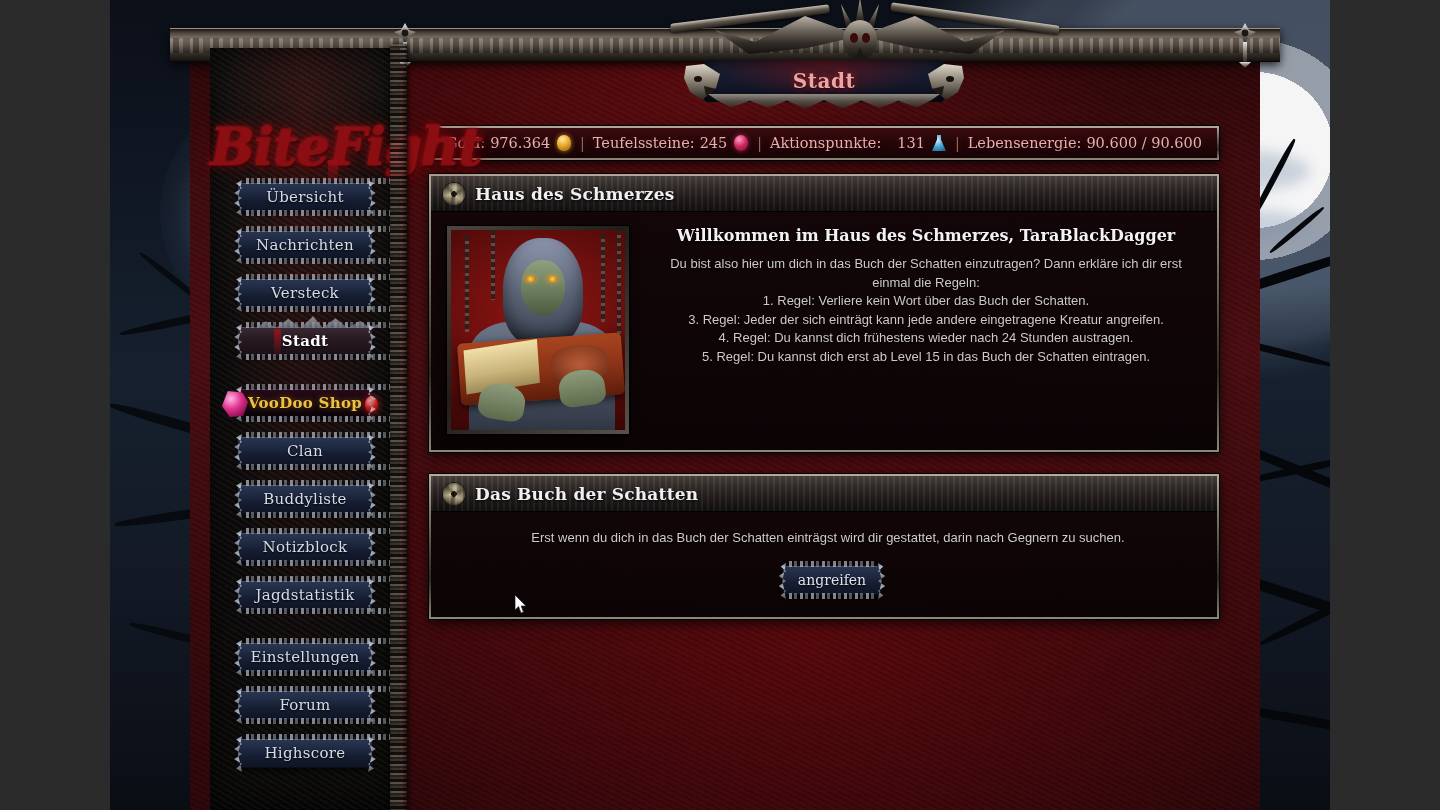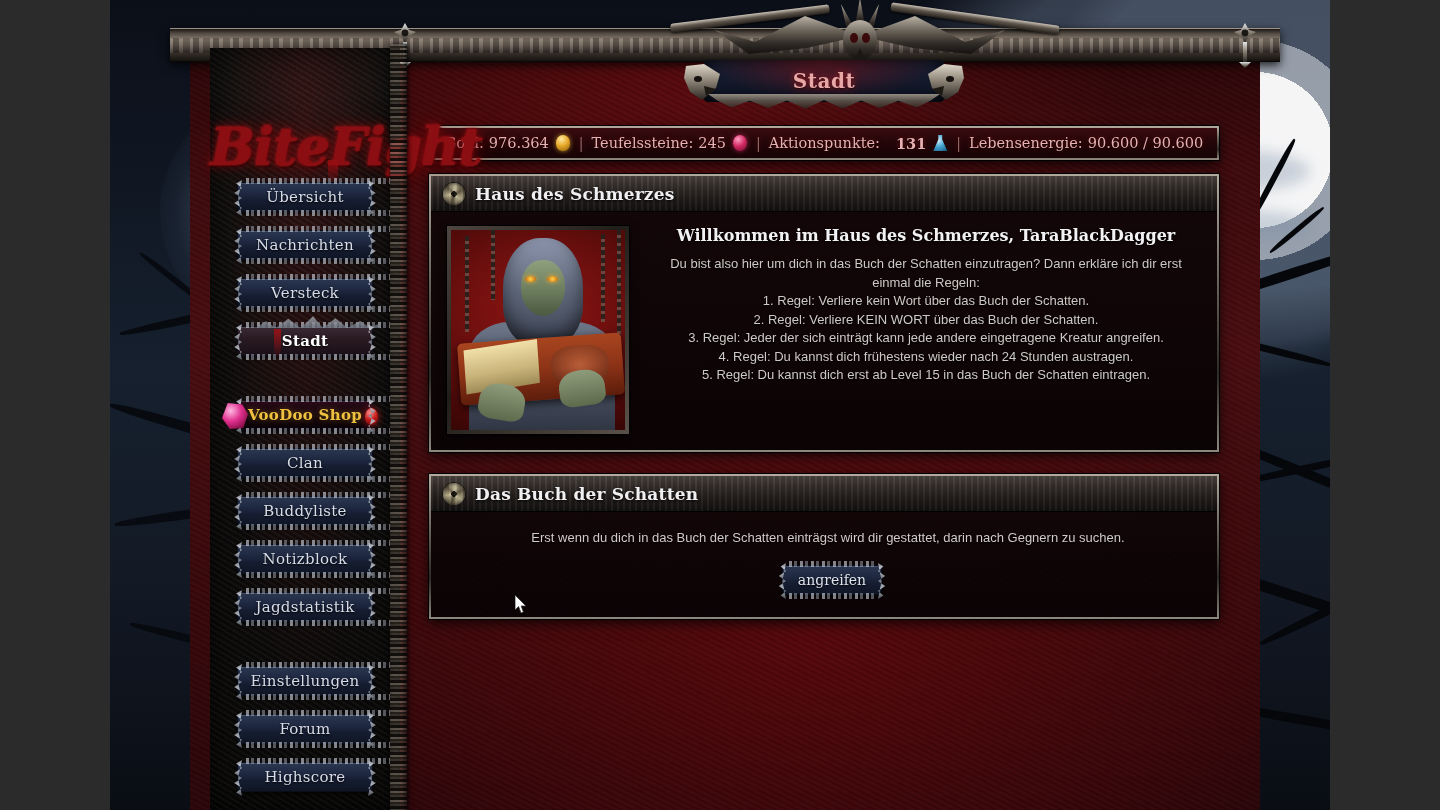--- a/index.html
+++ b/index.html
@@ -205,21 +205,21 @@
   }
   #logo-blood {
     position: absolute; left: 118px; top: 112px; width: 10px; height: 26px;
     background: linear-gradient(to bottom, rgba(150,14,18,0.85), rgba(100,6,10,0));
     border-radius: 0 0 50% 50%;
   }
 
   
   .nav-btn {
     position: relative;
-    width: 136px; height: 30px; margin: 12px auto 18px auto;
+    width: 136px; height: 30px; margin: 0 auto 18px auto;
     display: flex; align-items: center; justify-content: center;
     background: linear-gradient(to bottom, #2b3650 0%, #1e2841 38%, #151d31 62%, #0f1524 100%);
     border: 1px solid #0a0e18;
     border-radius: 5px;
     color: #d7dce8;
     font-family: "DejaVu Serif", serif;
     font-size: 15px;
     letter-spacing: .3px;
     text-shadow: 0 1px 2px #000;
     cursor: pointer;
@@ -777,21 +777,21 @@
             <span class="sep">|</span>
           </span>
           <span class="stat">
             <span>Teufelssteine:</span>
             <span style="margin-left: 5px;"> 245</span>
             <span class="stat-icon icon-devilstone"></span>
             <span class="sep">|</span>
           </span>
           <span class="stat">
             <span>Aktionspunkte:</span>
-            <span style="margin-left: 16px; font-weight: bold;"> 131</span>
+            <span style="margin-left: 16px;"> 131</span>
             <span class="stat-icon icon-flask"></span>
             <span class="sep">|</span>
           </span>
           <span class="stat">
             <span>Lebensenergie:</span>
             <span style="margin-left: 5px;"> 90.600 / 90.600</span>
           </span>
         </div>
 
       <div id="section-wrap">
@@ -821,21 +821,20 @@
                 <div class="hand l"></div>
                 <div class="hand r"></div>
               </div>
             </div>
 
             <div id="welcome">
               <div class="welcome-title">Willkommen im Haus des Schmerzes, TaraBlackDagger</div>
               <div class="body-text">Du bist also hier um dich in das Buch der Schatten einzutragen? Dann erkläre ich dir erst einmal die Regeln:</div>
               <ul class="rules body-text" id="rules-list">
                   <li>1. Regel: Verliere kein Wort über das Buch der Schatten.</li>
-                  <li>2. Regel: Verliere KEIN WORT über das Buch der Schatten.</li>
                   <li>3. Regel: Jeder der sich einträgt kann jede andere eingetragene Kreatur angreifen.</li>
                   <li>4. Regel: Du kannst dich frühestens wieder nach 24 Stunden austragen.</li>
                   <li>5. Regel: Du kannst dich erst ab Level 15 in das Buch der Schatten eintragen.</li>
                 </ul>
             </div>
 
           </div>
         </div>
 
         <div class="section" id="bos-section">

